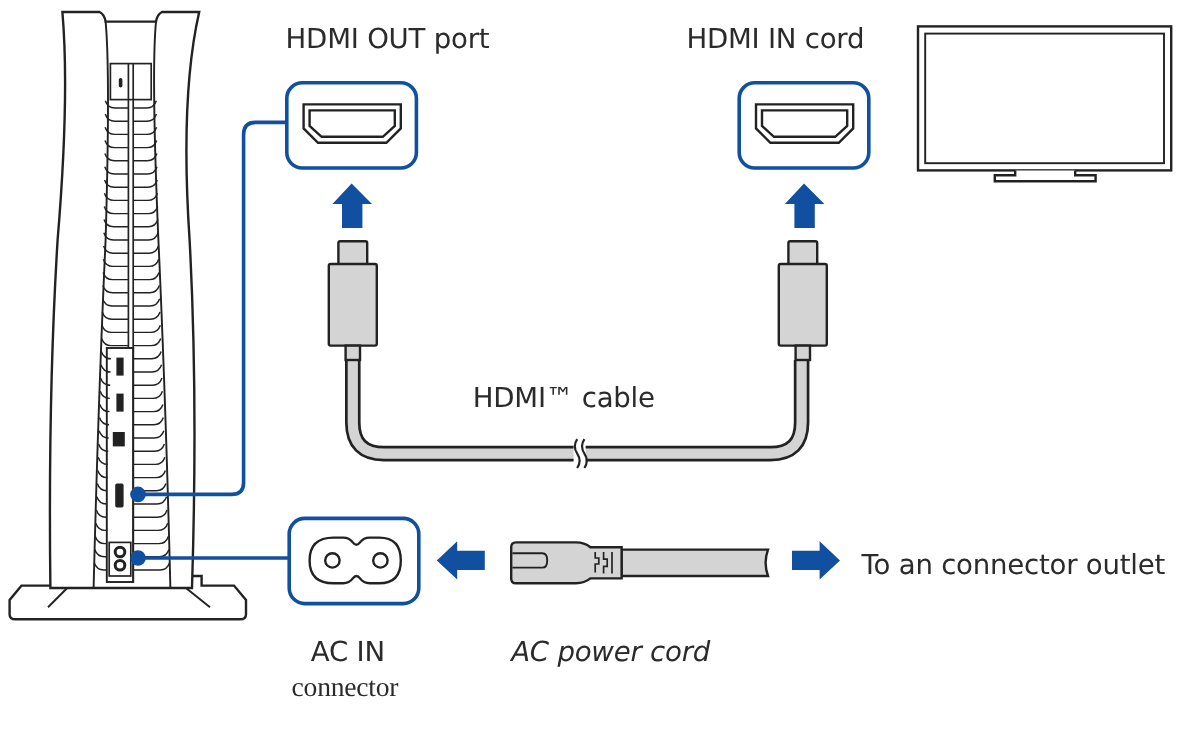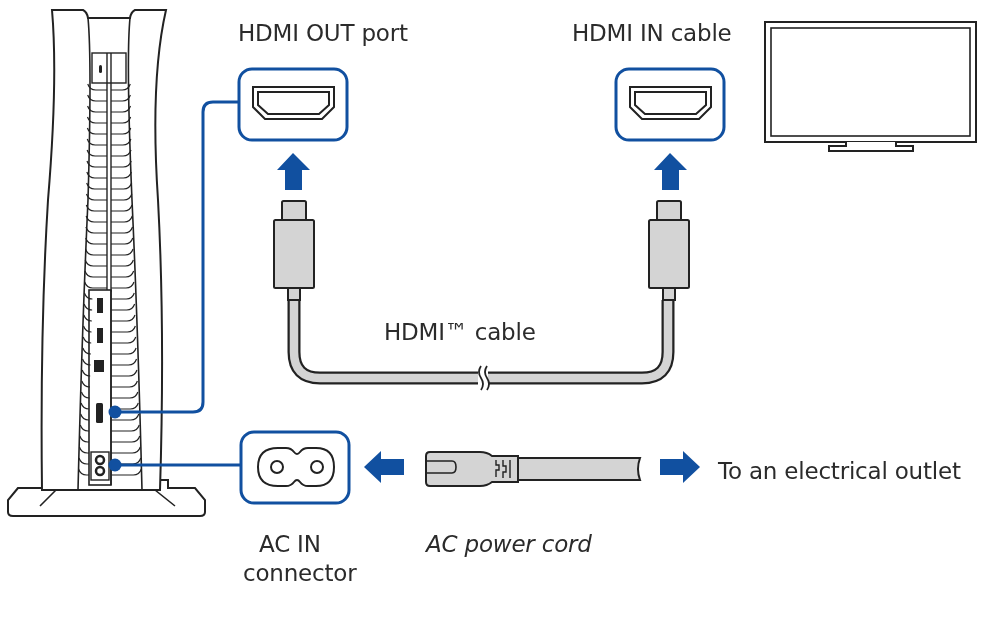--- a/index.html
+++ b/index.html
@@ -195,19 +195,19 @@
     <path d="M430,452 L480,452 Q487,452 492,456 L518,456 L518,482 L492,482 Q487,486 480,486 L430,486 Q426,486 426,482 L426,456 Q426,452 430,452 Z" fill="#d4d4d4"></path>
     <path d="M427,461 L452,461 Q456,461 456,467 Q456,473 452,473 L427,473" fill="none" stroke-width="1.6"></path>
     <path d="M496,460 L496,465 L499,465 L499,470 L496,470 L496,477 M503,460 L503,466 L506,466 L506,472 L503,472 L503,478 M510,460 L510,478" fill="none" stroke-width="1.4"></path>
   </g>
 
   <path d="M700,467 L683,451 L683,459 L660,459 L660,475 L683,475 L683,483 Z" fill="#1150a0"></path>
 </svg>
 
 
 <div class="lbl" style="left:238px; top:19px;">HDMI OUT port</div>
-<div class="lbl" style="left:572px; top:19px;">HDMI IN cable</div>
-<div class="lbl" style="left:384px; top:318px;">HDMI™ cable</div>
-<div class="lbl" style="left:718px; top:457px;">To an electrical outlet</div>
+<div class="lbl" style="left:572px; top:19px;">HDMI IN cord</div>
+<div class="lbl" style="left:394px; top:318px;">HDMI™ cable</div>
+<div class="lbl" style="left:718px; top:457px;">To an connector outlet</div>
 <div class="lbl" style="left:243px; top:530px;margin-left:16px;">AC IN</div>
-<div class="lbl" style="left:243px; top:559px;">connector</div>
+<div class="lbl" style="left:243px; top:559px;font-family:Liberation Serif, serif;">connector</div>
 <div class="lbl" style="left:426px; top:530px;font-style:italic;">AC power cord</div>
 </div>
 
 </body></html>

